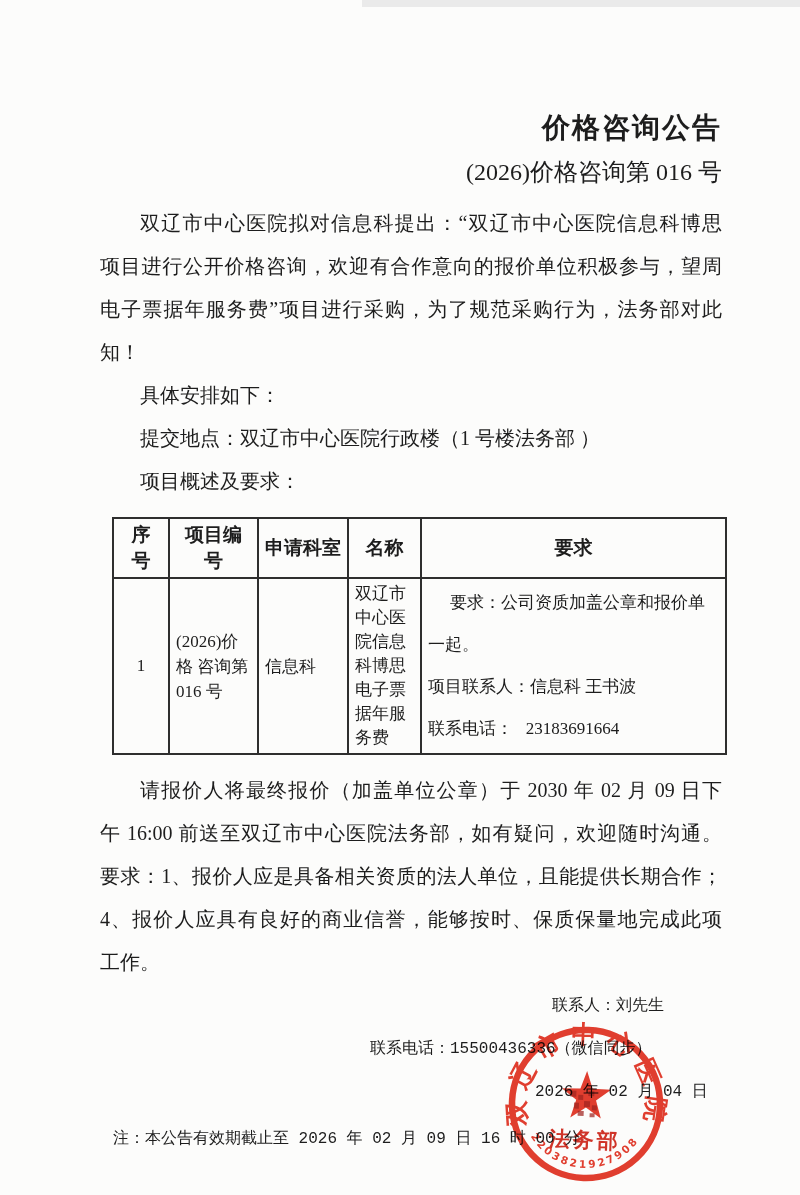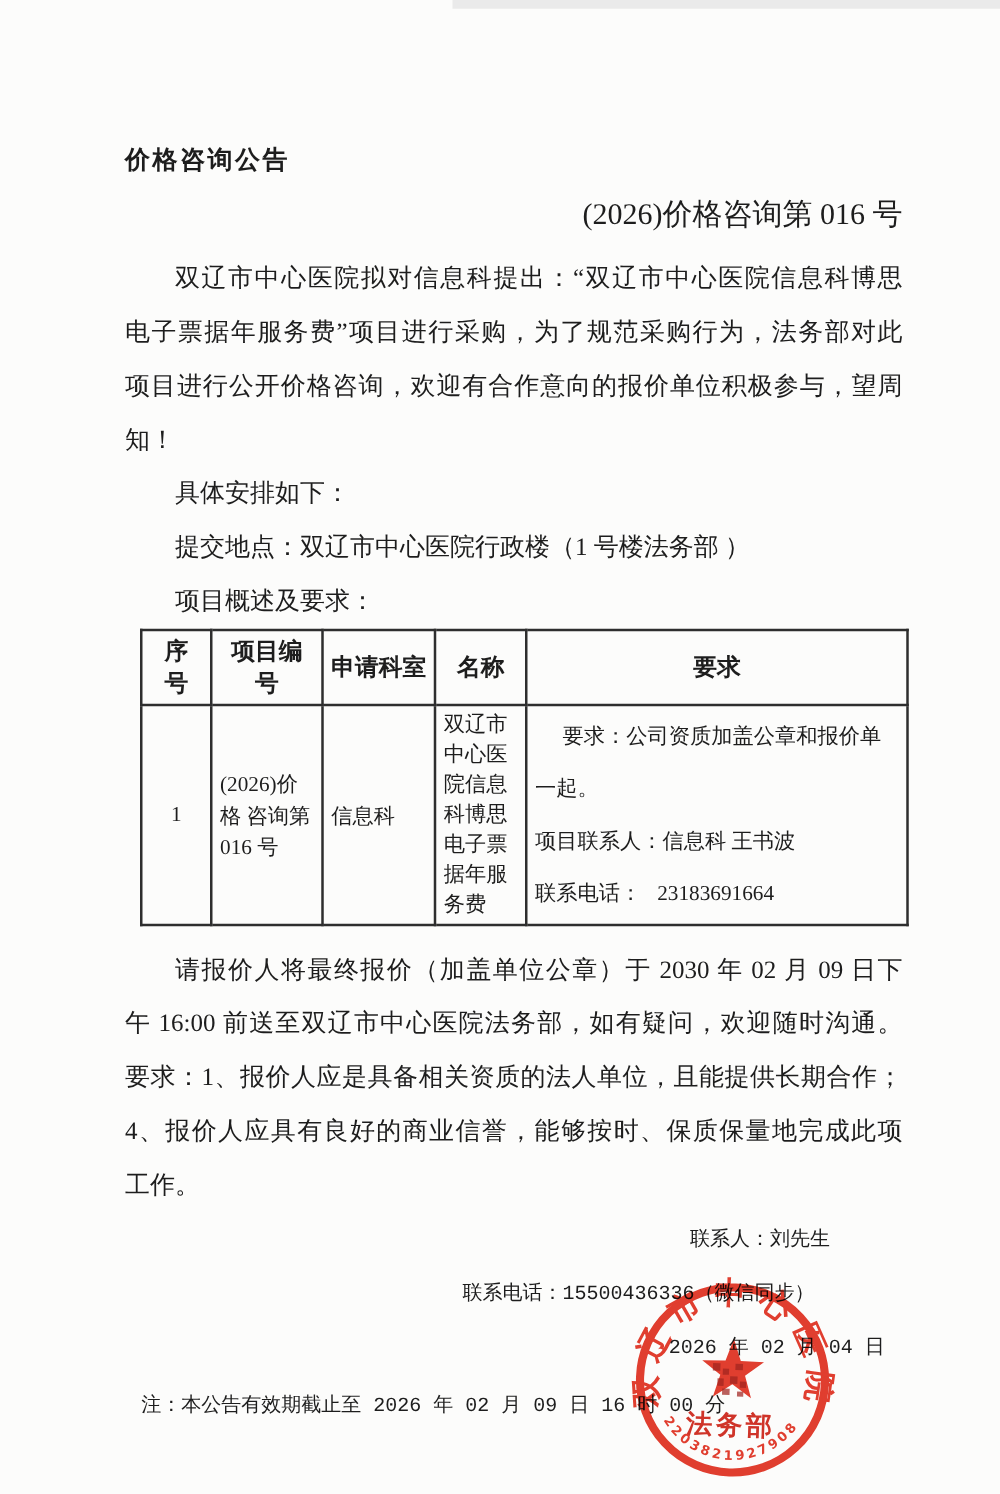--- a/index.html
+++ b/index.html
@@ -15,22 +15,22 @@
     position: absolute; top: 0; left: 362px; width: 438px; height: 7px;
     background: #eaeaea;
   }
   .doc {
     position: relative;
     width: 800px; height: 1195px;
     padding: 0 78px 0 100px;
   }
   .title {
     margin-top: 110px;
-    text-align: left;
-    font-size: 20px;
+    text-align: right;
+    font-size: 28px;
     font-weight: bold;
     line-height: 36px;
     letter-spacing: 2px;
   }
   .doc-number {
     margin-top: 6px;
     text-align: right;
     font-size: 24px;
     line-height: 40px;
   }
@@ -39,21 +39,21 @@
     line-height: 43px;
     text-align: justify;
     text-align-last: justify;
     white-space: pre-wrap;
   }
   .bodyline.last { text-align: left; text-align-last: left; }
   .indent { text-indent: 2em; }
   .para1 { margin-top: 10px; }
   .labels .bodyline { text-align: left; text-align-last: left; }
   .doc-table {
-    margin-top: 0;
+    margin-top: 14px;
     margin-left: 12px;
     border-collapse: collapse;
     table-layout: fixed;
     width: 613px;
   }
   .doc-table th, .doc-table td {
     border: 2px solid #2e2e2e;
     font-size: 17px;
     vertical-align: middle;
     padding: 3px 6px;
@@ -103,22 +103,22 @@
 <div class="scan-strip"></div>
 
 <div class="doc">
 
   <div class="title">价格咨询公告</div>
 
   <div class="doc-number">(2026)价格咨询第 016 号</div>
 
   <div class="para1">
     <div class="bodyline indent">双辽市中心医院拟对信息科提出：“双辽市中心医院信息科博思</div>
+    <div class="bodyline">项目进行公开价格咨询，欢迎有合作意向的报价单位积极参与，望周</div>
     <div class="bodyline">电子票据年服务费”项目进行采购，为了规范采购行为，法务部对此</div>
-    <div class="bodyline">项目进行公开价格咨询，欢迎有合作意向的报价单位积极参与，望周</div>
     <div class="bodyline last">知！</div>
   </div>
 
   <div class="labels">
     <div class="bodyline indent">具体安排如下：</div>
     <div class="bodyline indent">提交地点：双辽市中心医院行政楼（1 号楼法务部 ）</div>
     <div class="bodyline indent">项目概述及要求：</div>
   </div>
 
   <table class="doc-table">

